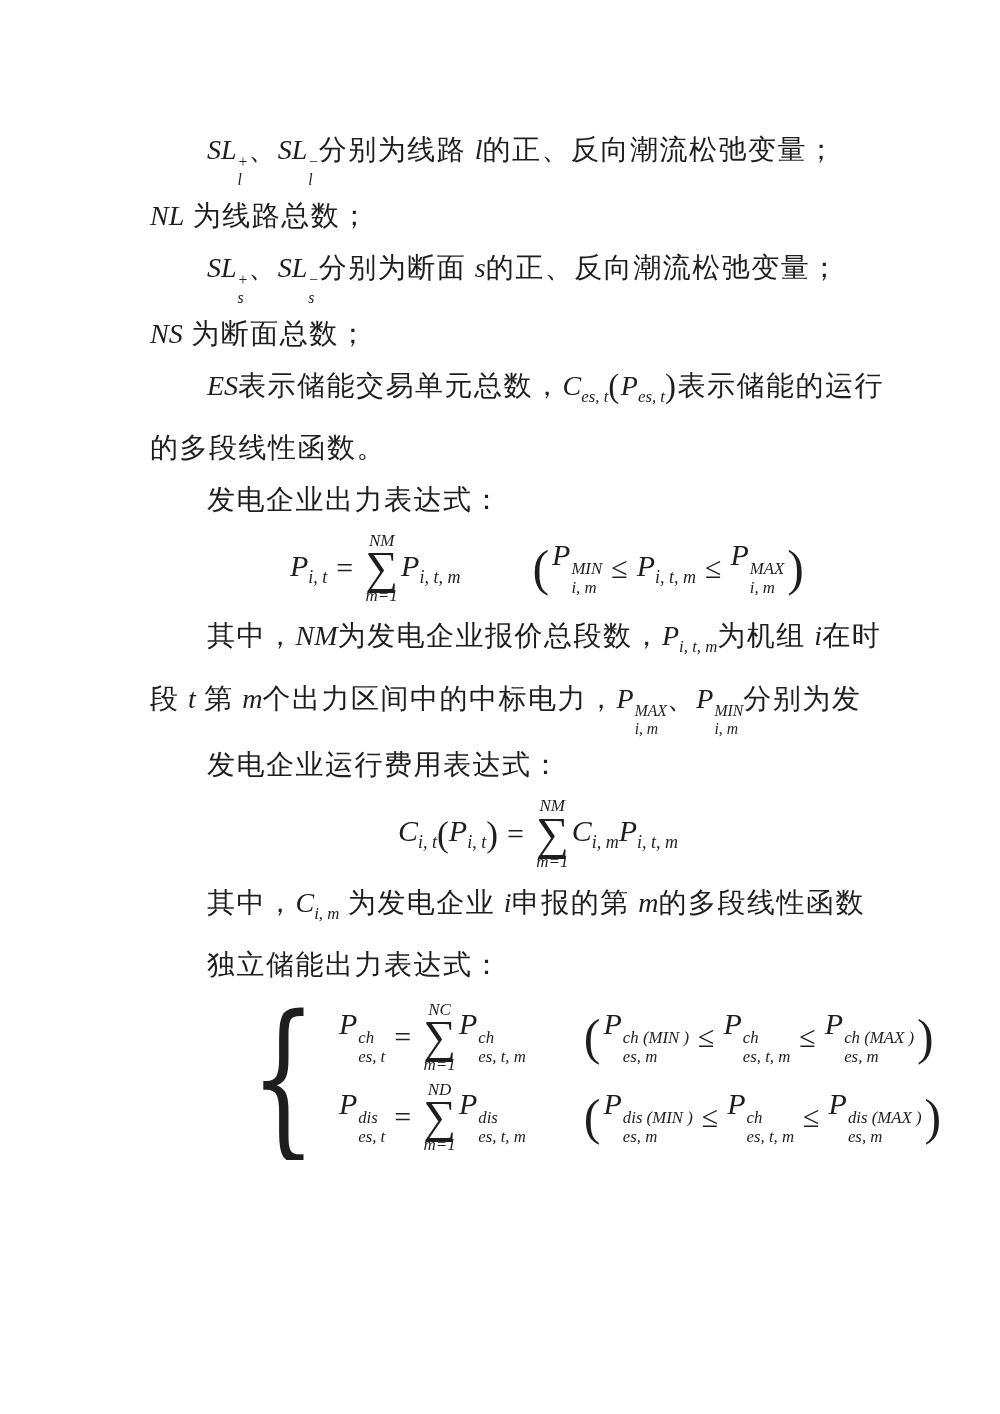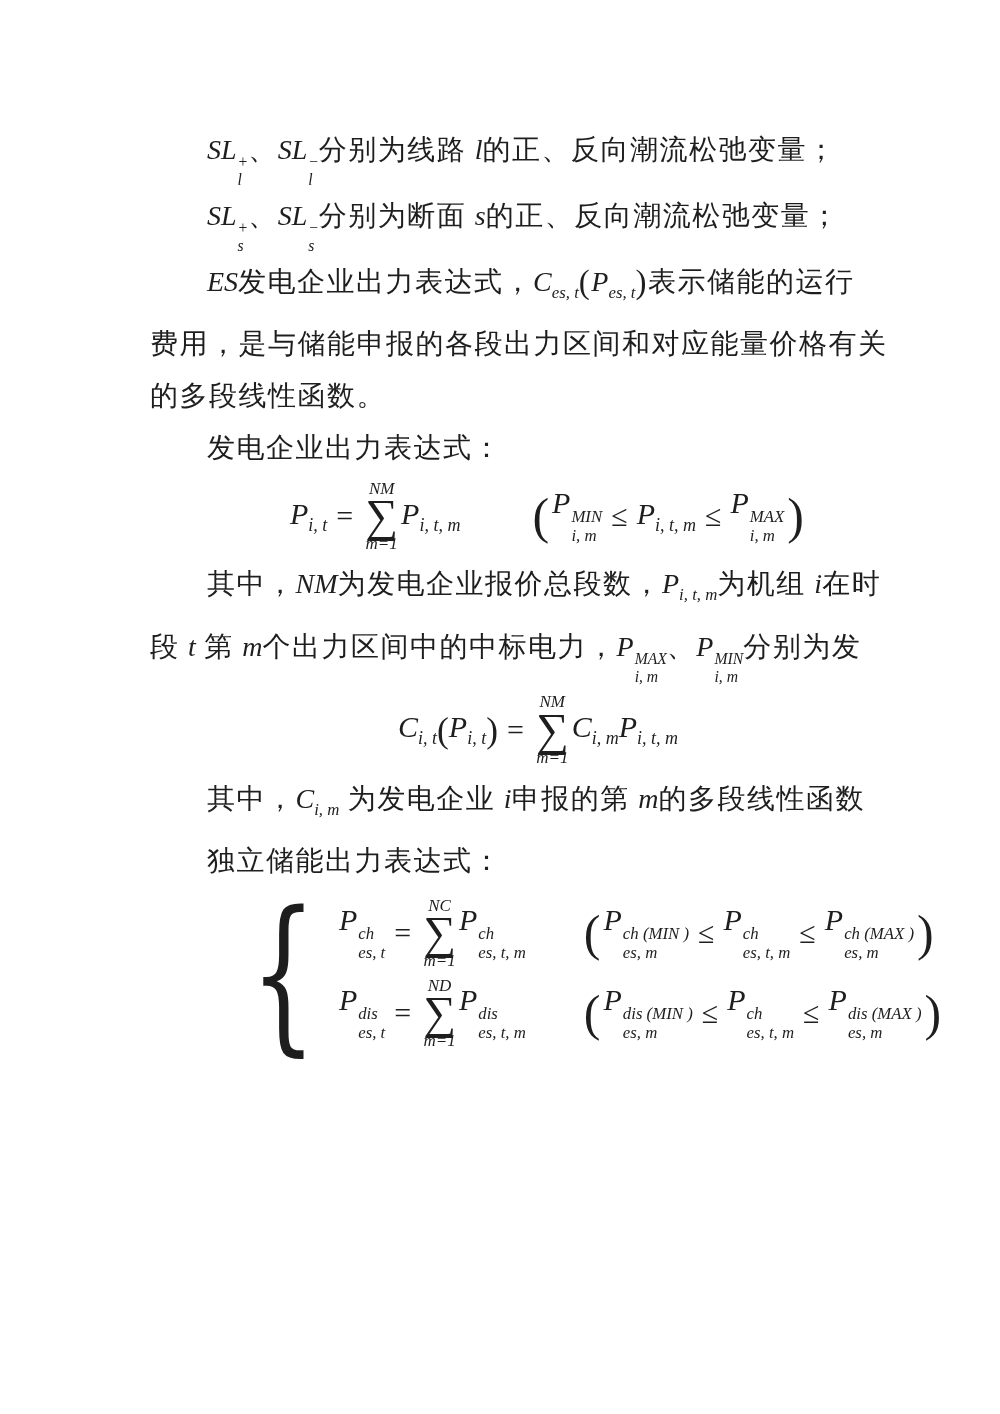--- a/index.html
+++ b/index.html
@@ -73,37 +73,40 @@
 
     <div class="line ind">
       <span class="mt"><span class="mv">SL</span><span class="ss">
             <span>+</span>
             <span>l</span>
           </span></span><span>、</span><span class="mt"><span class="mv">SL</span><span class="ss">
             <span>−</span>
             <span>l</span>
           </span></span><span>分别为线路 </span><span class="mv">l</span><span>的正、反向潮流松弛变量；</span>
     </div>
+    <div class="line">
+      <span class="mv">NL</span><span> 为线路总数；</span>
+    </div>
 
     <div class="line ind">
       <span class="mt"><span class="mv">SL</span><span class="ss">
             <span>+</span>
             <span>s</span>
           </span></span><span>、</span><span class="mt"><span class="mv">SL</span><span class="ss">
             <span>−</span>
             <span>s</span>
           </span></span><span>分别为断面 </span><span class="mv">s</span><span>的正、反向潮流松弛变量；</span>
     </div>
-
-
-    <div class="line ind">
-      <span class="mv">ES</span><span>发电企业出力表达式，</span><span class="mt"><span class="mv">C</span><sub class="sb">es, t</sub></span><span class="mp">(</span><span class="mt"><span class="mv">P</span><sub class="sb">es, t</sub></span><span class="mp">)</span><span>表示储能的运行</span>
-    </div>
-    <div class="line">
-      <span>费用，是与储能申报的各段出力区间和对应能量价格有关</span>
+    <div class="line">
+      <span class="mv">NS</span><span> 为断面总数；</span>
+    </div>
+
+
+    <div class="line ind">
+      <span class="mv">ES</span><span>表示储能交易单元总数，</span><span class="mt"><span class="mv">C</span><sub class="sb">es, t</sub></span><span class="mp">(</span><span class="mt"><span class="mv">P</span><sub class="sb">es, t</sub></span><span class="mp">)</span><span>表示储能的运行</span>
     </div>
     <div class="line">
       <span>的多段线性函数。</span>
     </div>
 
     <div class="line ind">
       <span>发电企业出力表达式：</span>
     </div>
 
     <div class="formula f1">
@@ -138,20 +141,23 @@
     <div class="line">
       <span>段 </span><span class="mv">t</span><span> 第 </span><span class="mv">m</span><span>个出力区间中的中标电力，</span><span class="mt"><span class="mv">P</span><span class="ss">
             <span>MAX</span>
             <span>i, m</span>
           </span></span><span>、</span><span class="mt"><span class="mv">P</span><span class="ss">
             <span>MIN</span>
             <span>i, m</span>
           </span></span><span>分别为发</span>
     </div>
 
+    <div class="line ind">
+      <span>发电企业运行费用表达式：</span>
+    </div>
 
     <div class="formula f2">
       <span class="mt"><span class="mv">C</span><sub class="sb">i, t</sub></span>
       <span class="mp">(</span>
       <span class="mt"><span class="mv">P</span><sub class="sb">i, t</sub></span>
       <span class="mp">)</span>
       <span class="op">=</span>
       <span class="bigop">
           <span class="lim">NM</span>
           <span class="sigma">∑</span>

